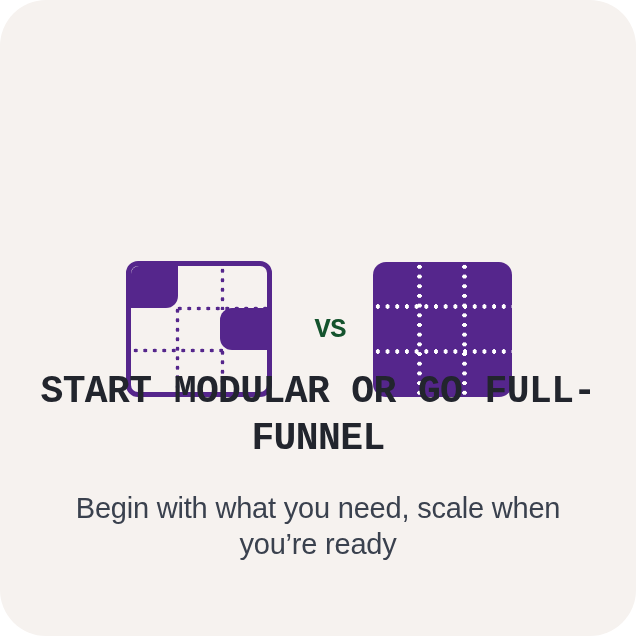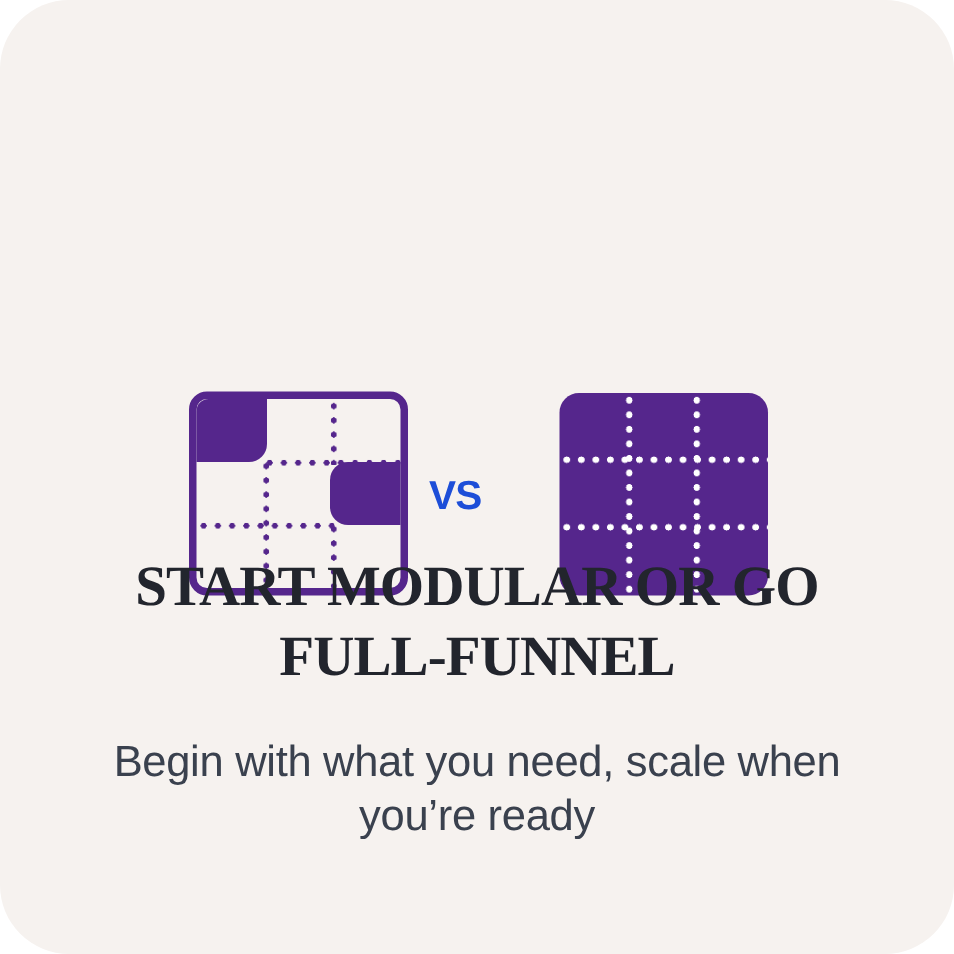--- a/index.html
+++ b/index.html
@@ -118,38 +118,38 @@
     background-position: center 0;
     background-repeat: repeat-y;
   }
 
   
   #vs-label {
     position: absolute;
     left: 286px;
     top: 190px;
     width: 60px;
-    text-align: left;
-    color: #1d4ed8;
-    font-family: Liberation Sans, sans-serif;
+    text-align: right;
+    color: #14532d;
+    font-family: Liberation Mono, monospace;
     font-size: 27px;
     font-weight: bold;
     letter-spacing: -0.5px;
     line-height: 30px;
   }
 
   
   #heading {
     position: absolute;
     left: 40px;
     top: 368px;
     width: 556px;
     text-align: center;
     color: #22252D;
-    font-family: Liberation Serif, serif;
+    font-family: Liberation Mono, monospace;
     font-size: 38px;
     font-weight: bold;
     line-height: 47px;
     letter-spacing: -0.6px;
   }
 
   #subheading {
     position: absolute;
     left: 58px;
     top: 490px;

